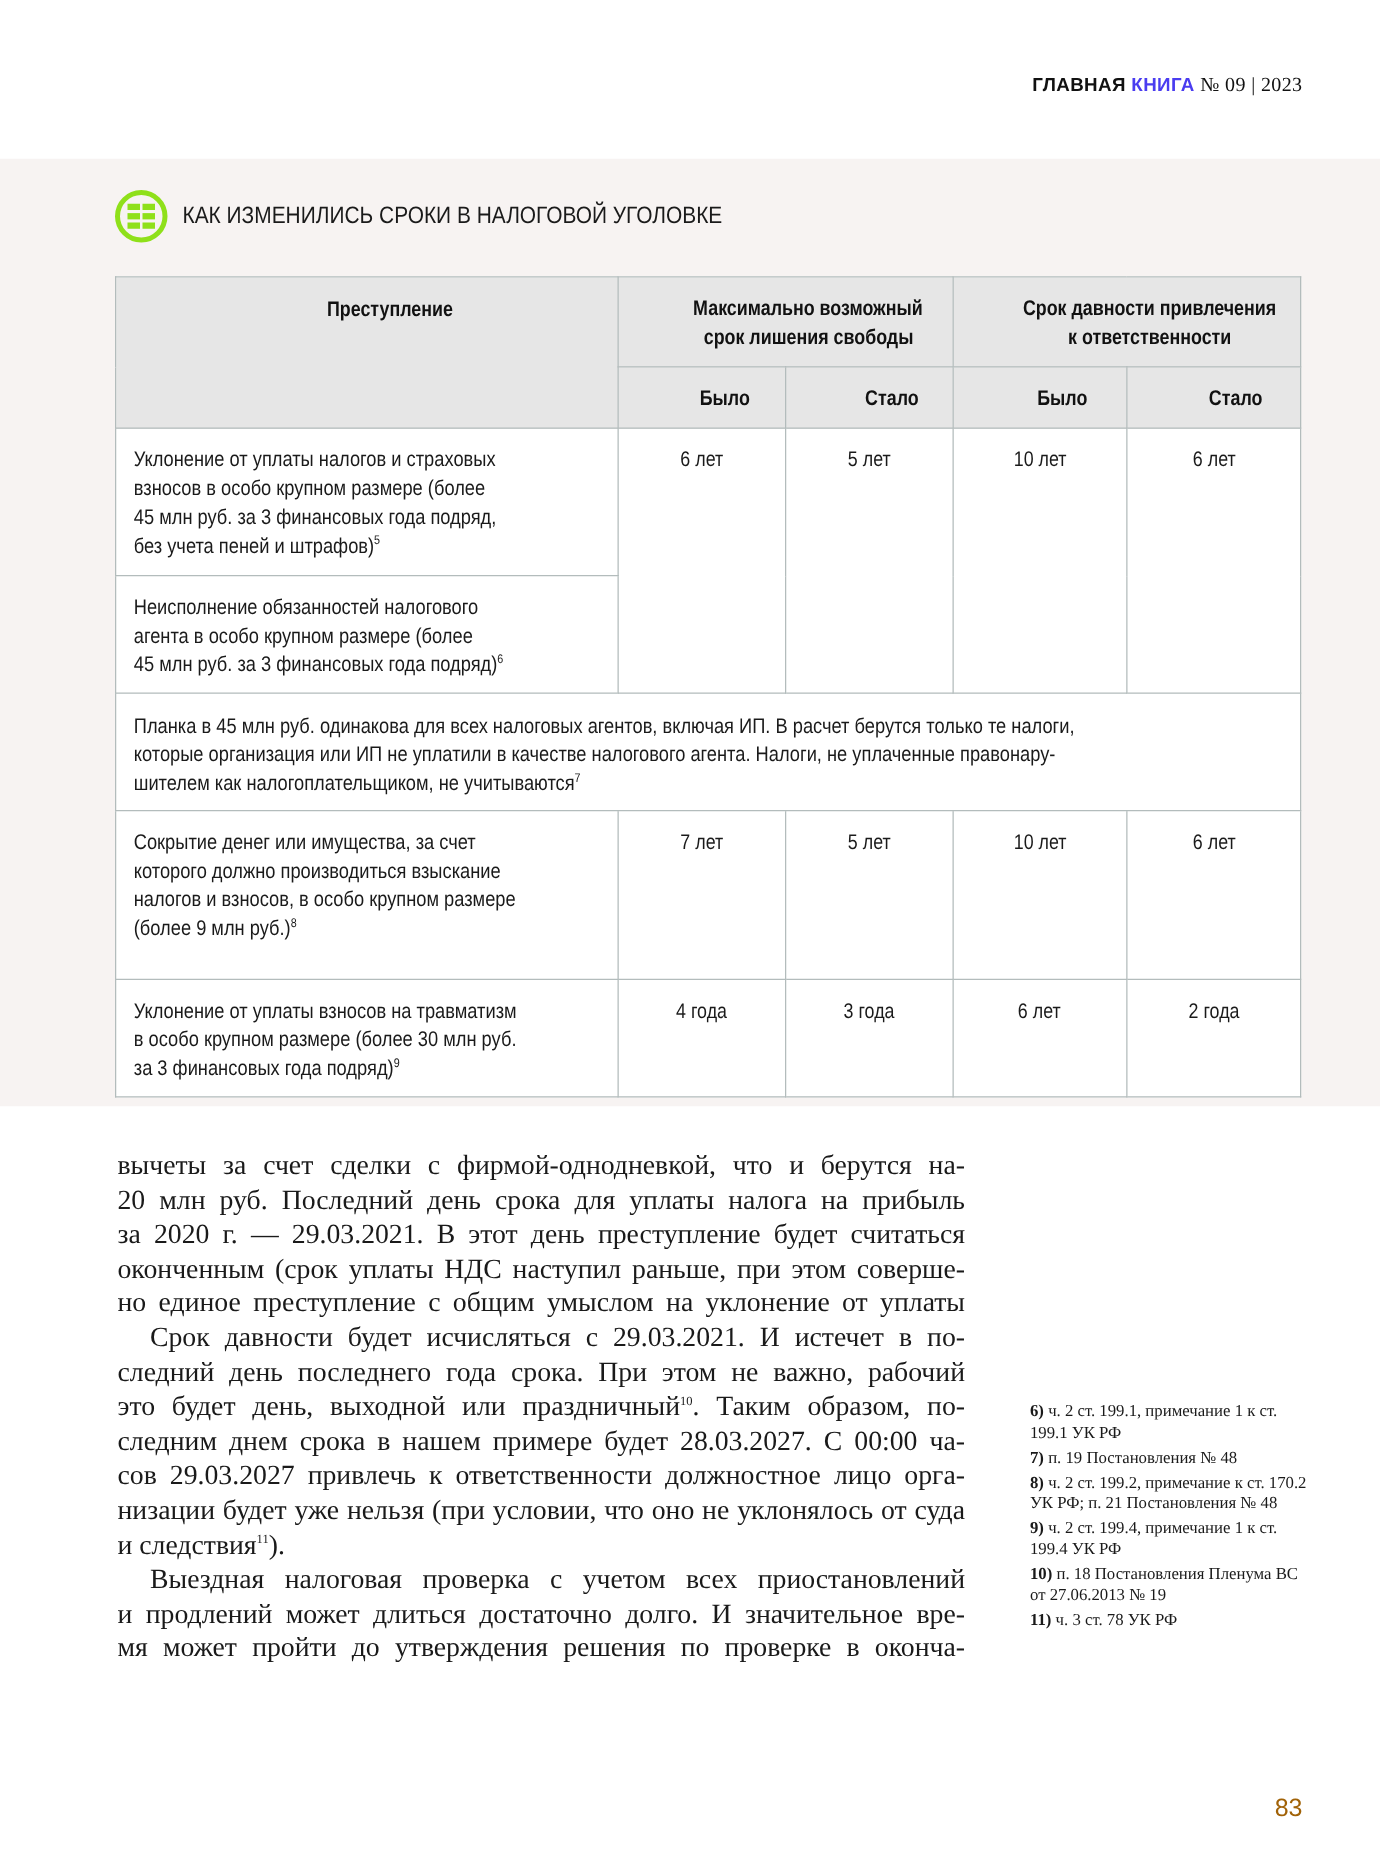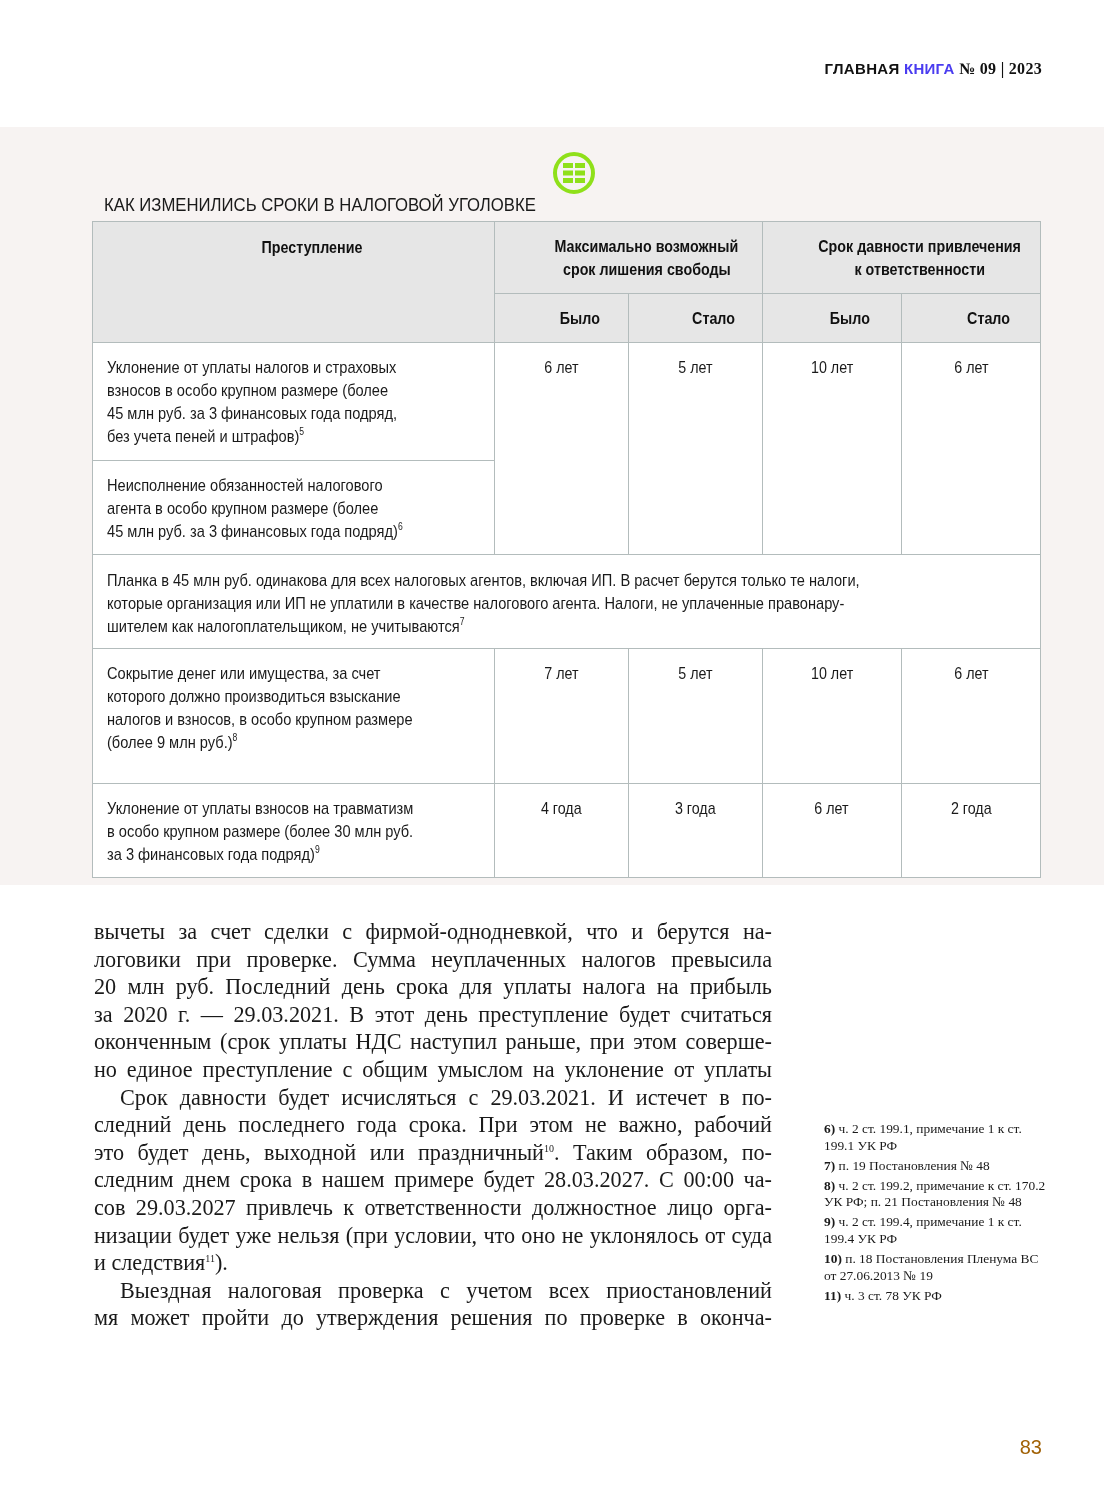--- a/index.html
+++ b/index.html
@@ -5,28 +5,28 @@
   * { box-sizing: border-box; margin: 0; padding: 0; }
   html, body { width: 1104px; height: 1500px; background: #ffffff; overflow: hidden; }
   body { position: relative; font-family: "Liberation Sans", sans-serif; color: #1a1a1a; }
 
   .masthead {
     position: absolute; top: 60px; right: 62px;
     font-family: "Liberation Sans", sans-serif; font-weight: 700; font-size: 15px;
     letter-spacing: 0.3px; color: #111;
   }
   .masthead .brand2 { color: #4a3cf0; }
-  .masthead .issue { font-family: "Liberation Serif", serif; font-weight: 700; font-size: 16px; }
+  .masthead .issue { font-family: "Liberation Serif", serif; font-weight: 400; font-size: 16px; }
 
   .infobox {
     position: absolute; left: 0; top: 127px; width: 1104px; height: 758px;
     background: #f7f3f2;
   }
   .box-title {
-    position: absolute; left: 92px; top: 152px; display: flex; align-items: flex-end; flex-direction: column;
+    position: absolute; left: 92px; top: 152px; display: flex; align-items: center;
   }
   .table-icon {
     width: 42px; height: 42px; border-radius: 50%;
     border: 4px solid #8fe01a; display: flex; align-items: center; justify-content: center;
     background: #f7f3f2;
   }
   .box-title-text {
     margin-left: 12px; font-family: "Liberation Sans", sans-serif; font-size: 19px;
     color: #1a1a1a; letter-spacing: 0px; transform: scaleX(0.88); transform-origin: left center;
     white-space: nowrap;
@@ -171,37 +171,37 @@
       <td class="val"><span class="cond">3 года</span></td>
       <td class="val"><span class="cond">6 лет</span></td>
       <td class="val"><span class="cond">2 года</span></td>
     </tr>
   </tbody>
 </table>
 
 <div class="body-text">
   <p>
     <span class="line">вычеты за счет сделки с фирмой-однодневкой, что и берутся на-</span>
-    <span class="line">логовики при проверке. Сумма неуплаченных налогов превысила</span>
     <span class="line">20 млн руб. Последний день срока для уплаты налога на прибыль</span>
     <span class="line">за 2020 г. — 29.03.2021. В этот день преступление будет считаться</span>
     <span class="line">оконченным (срок уплаты НДС наступил раньше, при этом соверше-</span>
     <span class="line">но единое преступление с общим умыслом на уклонение от уплаты</span>
   </p>
   <p>
     <span class="line" style="padding-left:26px;">Срок давности будет исчисляться с 29.03.2021. И истечет в по-</span>
     <span class="line">следний день последнего года срока. При этом не важно, рабочий</span>
     <span class="line"><span>это будет день, выходной или праздничный</span><sup>10</sup><span>. Таким образом, по-</span></span>
     <span class="line">следним днем срока в нашем примере будет 28.03.2027. С 00:00 ча-</span>
     <span class="line">сов 29.03.2027 привлечь к ответственности должностное лицо орга-</span>
     <span class="line">низации будет уже нельзя (при условии, что оно не уклонялось от суда</span>
     <span class="line last"><span>и следствия</span><sup>11</sup><span>).</span></span>
   </p>
   <p>
     <span class="line" style="padding-left:26px;">Выездная налоговая проверка с учетом всех приостановлений</span>
+    <span class="line">и продлений может длиться достаточно долго. И значительное вре-</span>
     <span class="line">мя может пройти до утверждения решения по проверке в оконча-</span>
   </p>
 </div>
 
 <div class="footnotes">
   <div class="fn"><b>6)</b> <span>ч. 2 ст. 199.1, примечание 1 к ст. 199.1 УК РФ</span></div>
   <div class="fn"><b>7)</b> <span>п. 19 Постановления № 48</span></div>
   <div class="fn"><b>8)</b> <span>ч. 2 ст. 199.2, примечание к ст. 170.2 УК РФ; п. 21 Постановления № 48</span></div>
   <div class="fn"><b>9)</b> <span>ч. 2 ст. 199.4, примечание 1 к ст. 199.4 УК РФ</span></div>
   <div class="fn"><b>10)</b> <span>п. 18 Постановления Пленума ВС от 27.06.2013 № 19</span></div>

